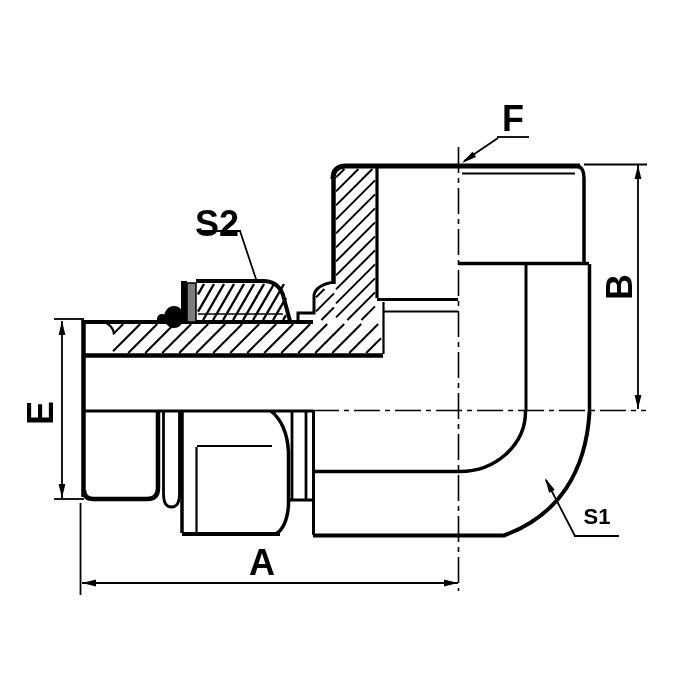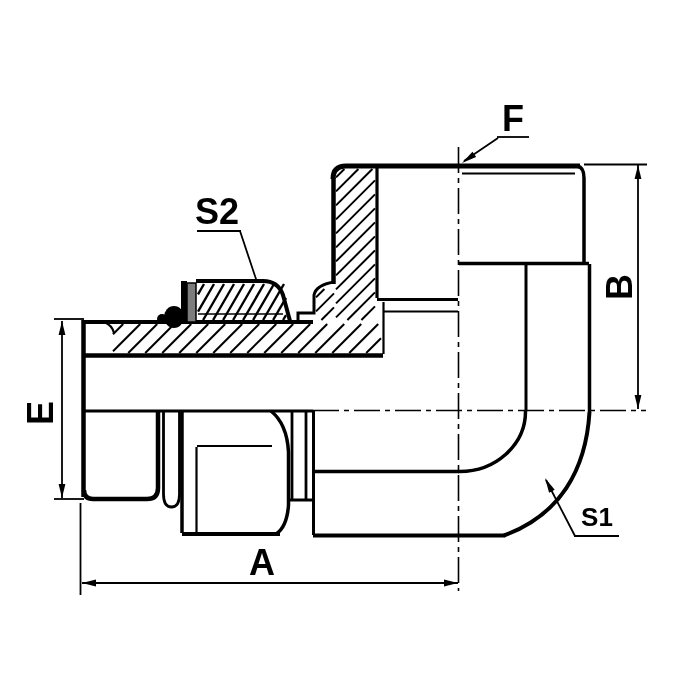--- a/index.html
+++ b/index.html
@@ -146,18 +146,18 @@
 
     <path class="dimline" stroke-width="2" d="M197,231 H241"></path>
     <path class="dimline" stroke-width="2" d="M240,231 L257,282"></path>
 
     <path class="dimline" stroke-width="2" d="M574,536 H619"></path>
     <path class="dimline" stroke-width="2" d="M575,536 L546,480"></path>
     <polygon class="arrow" points="545,478 554.7,489.8 549.1,492.8"></polygon>
   </svg>
 
   <div class="dim-label" style="left:513px;top:119px;">F</div>
-  <div class="dim-label" style="left:217px;top:212px;">S2</div>
+  <div class="dim-label" style="left:217px;top:224px;">S2</div>
   <div class="dim-label rot" style="left:41px;top:413px;">E</div>
   <div class="dim-label rot" style="left:620px;top:287px;">B</div>
   <div class="dim-label" style="left:262px;top:563px;">A</div>
-  <div class="dim-label" style="left:597px;top:517px;font-size:26px;">S1</div>
+  <div class="dim-label" style="left:597px;top:517px;font-size:22px;">S1</div>
 </div>
 
 </body></html>

